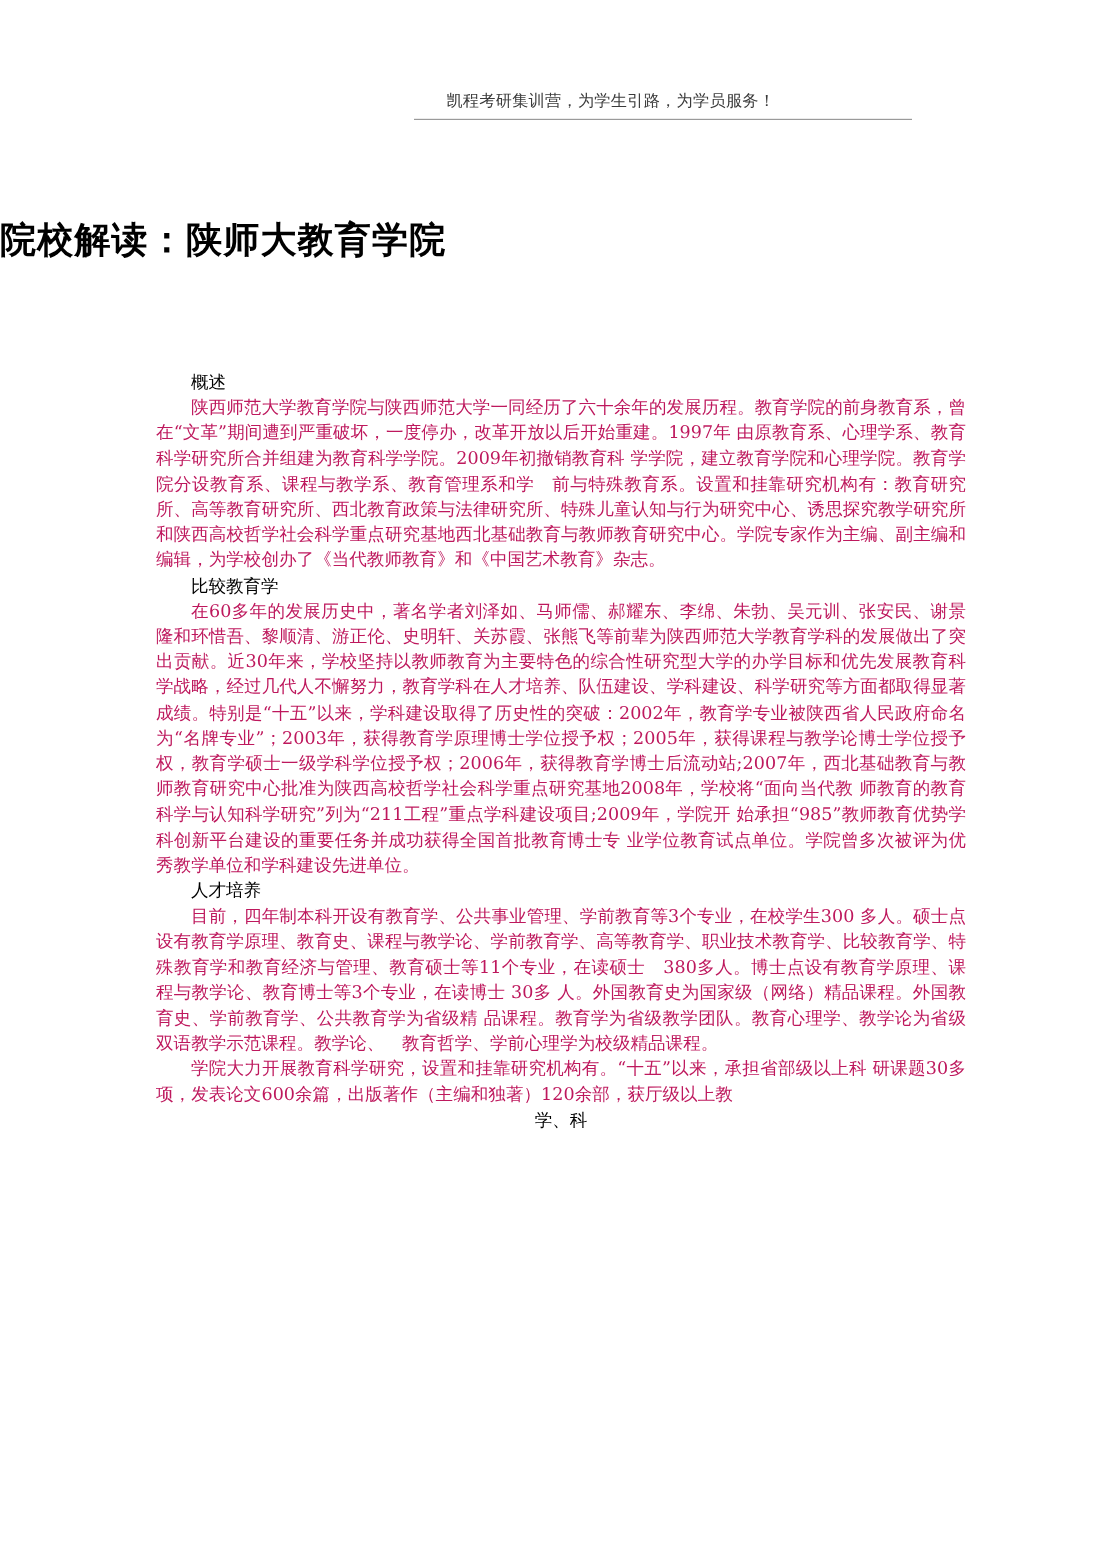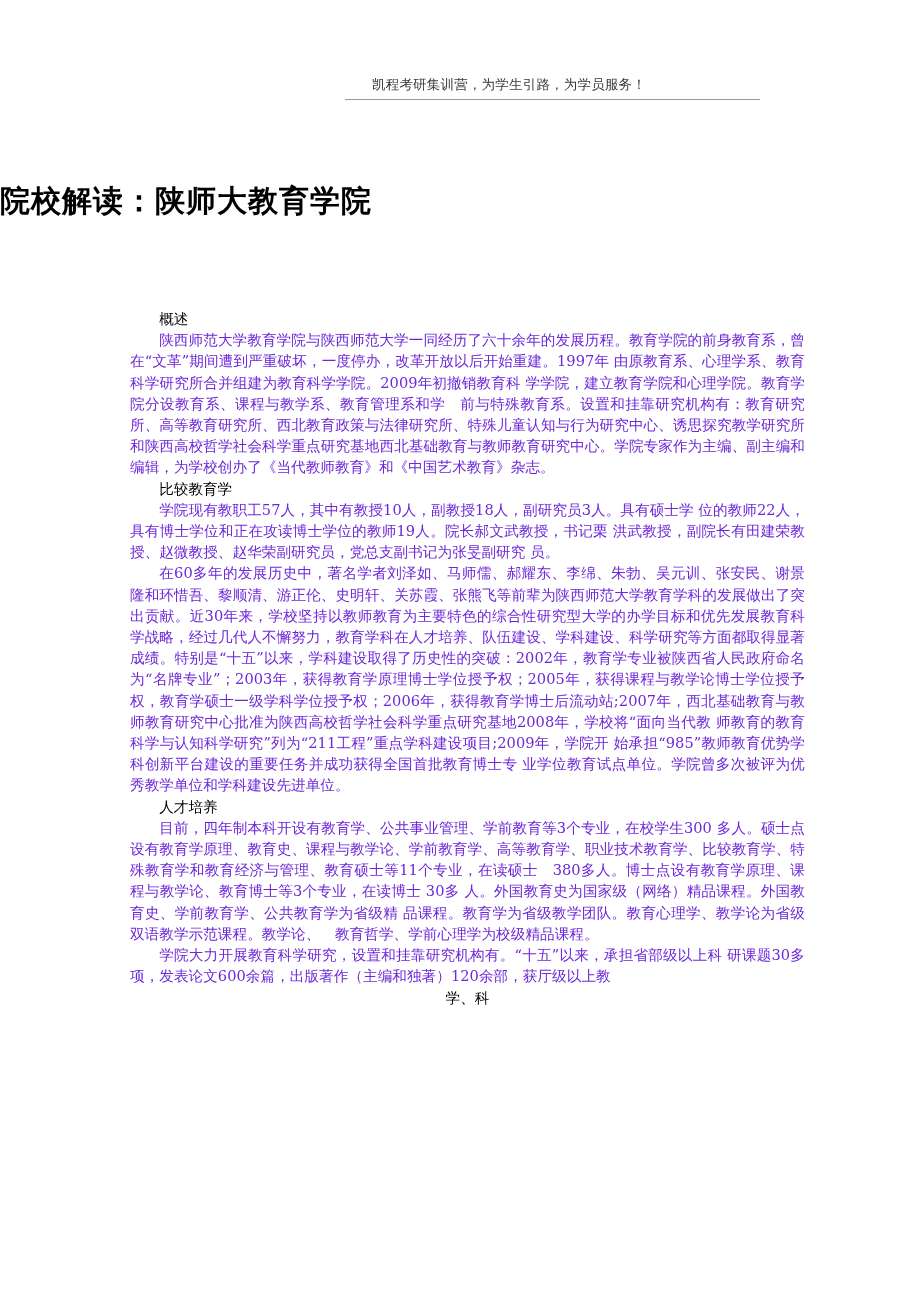--- a/index.html
+++ b/index.html
@@ -69,21 +69,21 @@
     top: 276px;
     width: 675px;
     margin-top: 32px;
   }
   .para {
     margin: 0;
     font-size: 14.6px;
     line-height: 21.2px;
     text-align: justify;
     text-justify: inter-ideograph;
-    color: #6d28d9;
+    color: #be185d;
     word-break: break-all;
     letter-spacing: 0.05px;
   }
   .para.indent {
     text-indent: 2em;
   }
   .section-head {
     margin: 0;
     font-size: 14.6px;
     line-height: 21.2px;
@@ -112,21 +112,20 @@
   <div class="doc-title">院校解读：陕师大教育学院</div>
 
   <div class="body-col">
 
     <p class="section-head">概述</p>
 
     <p class="para indent">陕西师范大学教育学院与陕西师范大学一同经历了六十余年的发展历程。教育学院的前身教育系，曾在“文革”期间遭到严重破坏，一度停办，改革开放以后开始重建。1997年 由原教育系、心理学系、教育科学研究所合并组建为教育科学学院。2009年初撤销教育科 学学院，建立教育学院和心理学院。教育学院分设教育系、课程与教学系、教育管理系和学　前与特殊教育系。设置和挂靠研究机构有：教育研究所、高等教育研究所、西北教育政策与法律研究所、特殊儿童认知与行为研究中心、诱思探究教学研究所和陕西高校哲学社会科学重点研究基地西北基础教育与教师教育研究中心。学院专家作为主编、副主编和编辑，为学校创办了《当代教师教育》和《中国艺术教育》杂志。</p>
 
     <p class="section-head">比较教育学</p>
 
-    <p class="para indent">学院现有教职工57人，其中有教授10人，副教授18人，副研究员3人。具有硕士学 位的教师22人，具有博士学位和正在攻读博士学位的教师19人。院长郝文武教授，书记栗 洪武教授，副院长有田建荣教授、赵微教授、赵华荣副研究员，党总支副书记为张旻副研究 员。</p>
 
     <p class="para indent">在60多年的发展历史中，著名学者刘泽如、马师儒、郝耀东、李绵、朱勃、吴元训、张安民、谢景隆和环惜吾、黎顺清、游正伦、史明轩、关苏霞、张熊飞等前辈为陕西师范大学教育学科的发展做出了突出贡献。近30年来，学校坚持以教师教育为主要特色的综合性研究型大学的办学目标和优先发展教育科学战略，经过几代人不懈努力，教育学科在人才培养、队伍建设、学科建设、科学研究等方面都取得显著成绩。特别是“十五”以来，学科建设取得了历史性的突破：2002年，教育学专业被陕西省人民政府命名为“名牌专业”；2003年，获得教育学原理博士学位授予权；2005年，获得课程与教学论博士学位授予权，教育学硕士一级学科学位授予权；2006年，获得教育学博士后流动站;2007年，西北基础教育与教师教育研究中心批准为陕西高校哲学社会科学重点研究基地2008年，学校将“面向当代教 师教育的教育科学与认知科学研究”列为“211工程”重点学科建设项目;2009年，学院开 始承担“985”教师教育优势学科创新平台建设的重要任务并成功获得全国首批教育博士专 业学位教育试点单位。学院曾多次被评为优秀教学单位和学科建设先进单位。</p>
 
     <p class="section-head">人才培养</p>
 
     <p class="para indent">目前，四年制本科开设有教育学、公共事业管理、学前教育等3个专业，在校学生300 多人。硕士点设有教育学原理、教育史、课程与教学论、学前教育学、高等教育学、职业技术教育学、比较教育学、特殊教育学和教育经济与管理、教育硕士等11个专业，在读硕士　380多人。博士点设有教育学原理、课程与教学论、教育博士等3个专业，在读博士 30多 人。外国教育史为国家级（网络）精品课程。外国教育史、学前教育学、公共教育学为省级精 品课程。教育学为省级教学团队。教育心理学、教学论为省级双语教学示范课程。教学论、　教育哲学、学前心理学为校级精品课程。</p>
 
     <p class="para indent">学院大力开展教育科学研究，设置和挂靠研究机构有。“十五”以来，承担省部级以上科 研课题30多项，发表论文600余篇，出版著作（主编和独著）120余部，获厅级以上教</p>
 
     <p class="tail">学、科</p>

